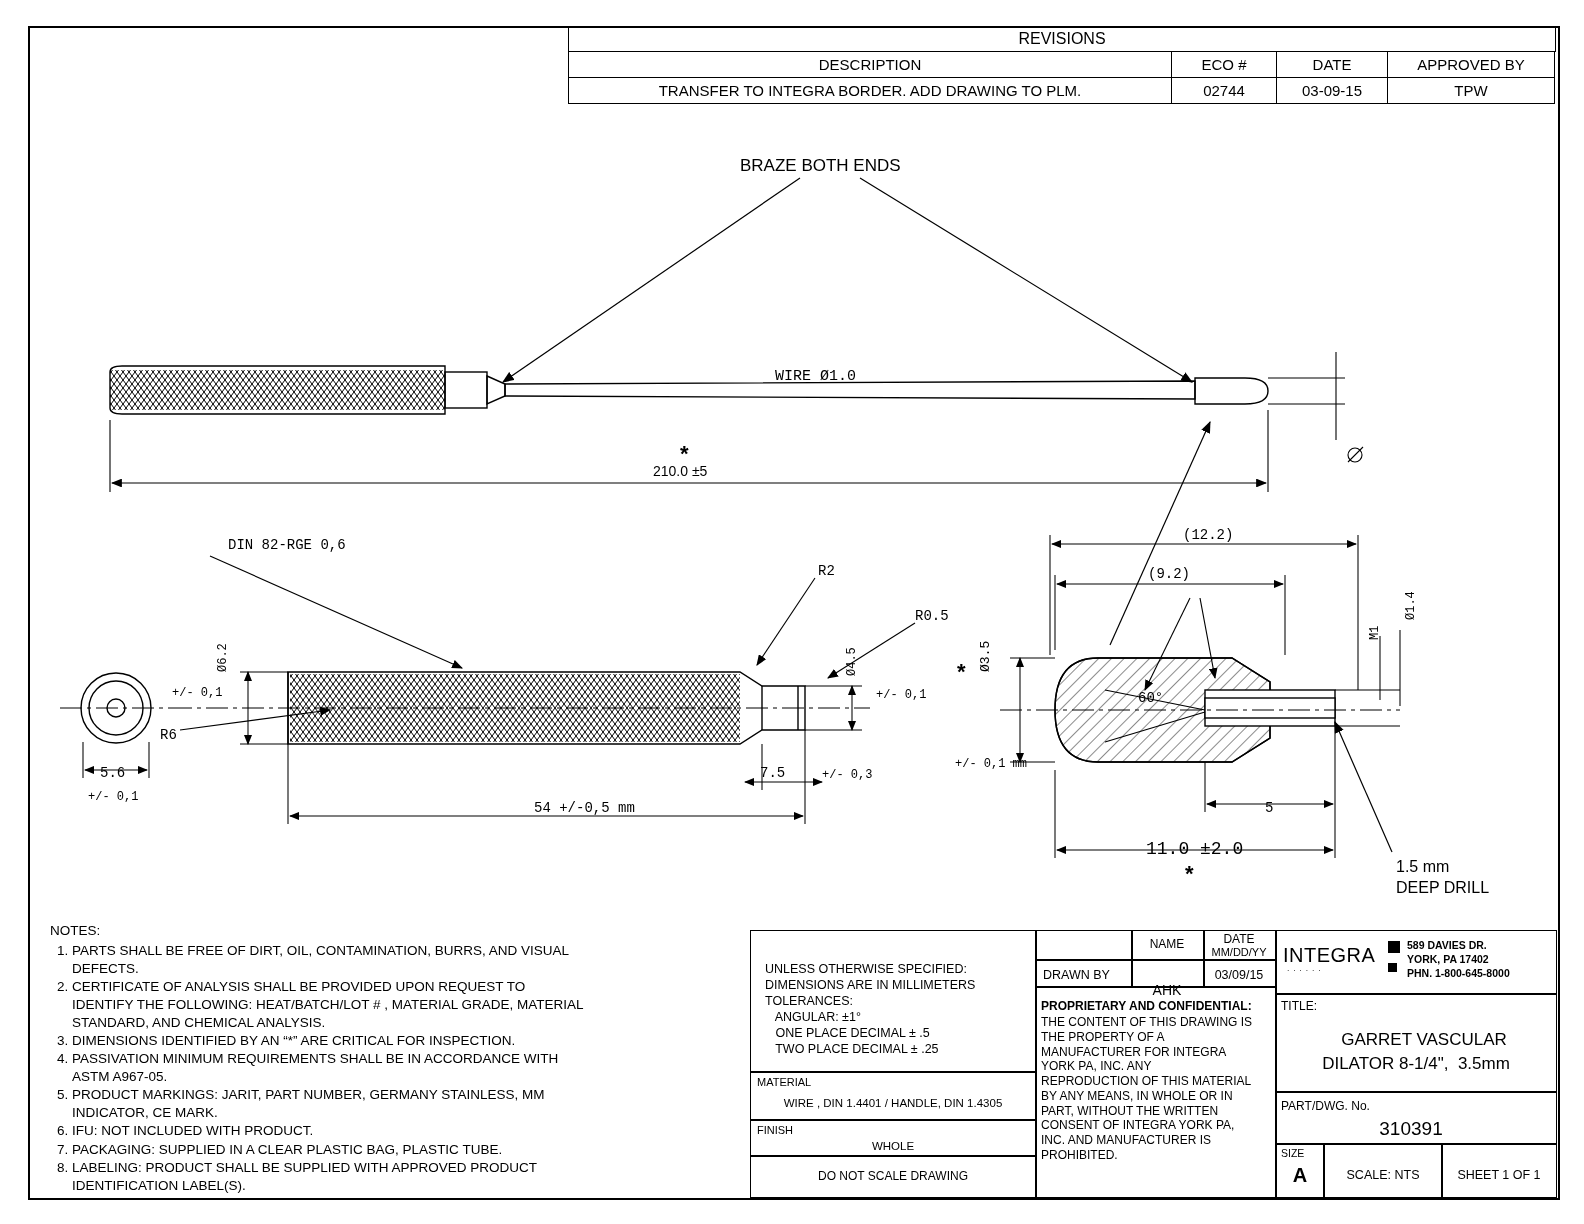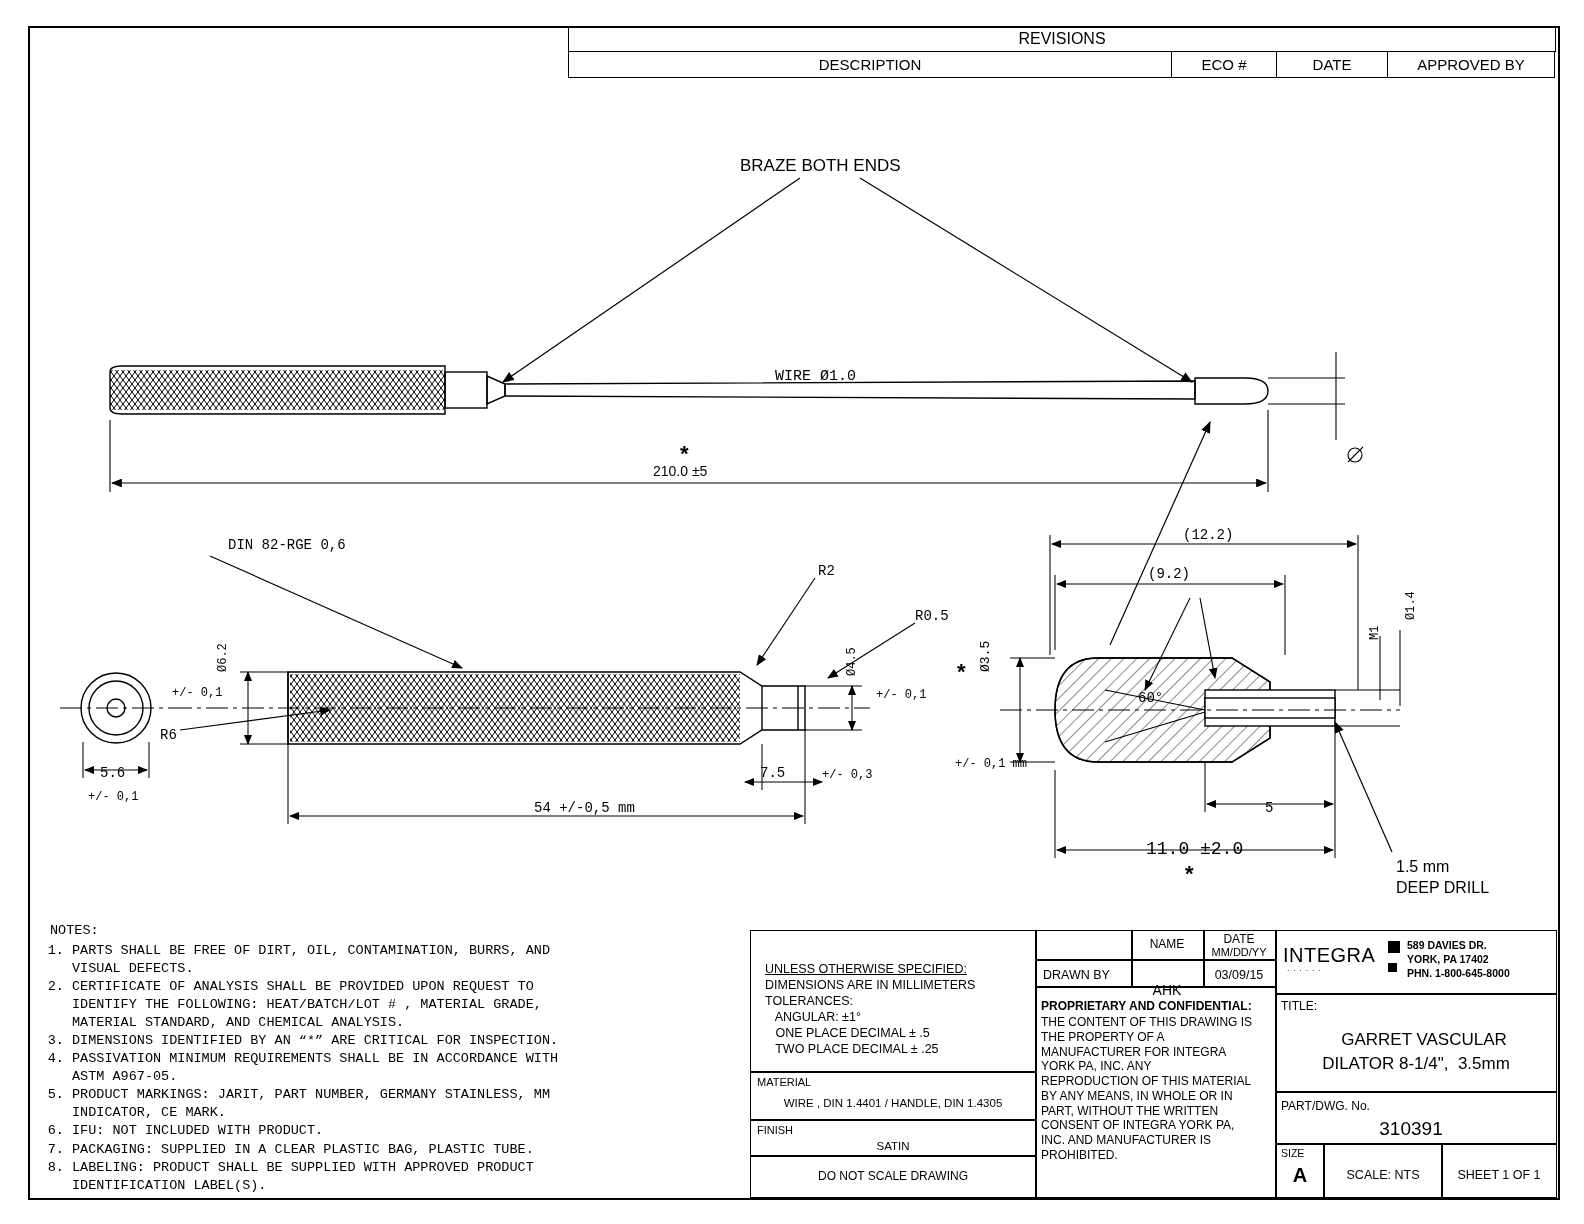--- a/index.html
+++ b/index.html
@@ -13,21 +13,21 @@
   #rev{position:absolute;left:568px;top:27px;width:986px;border-left:1.5px solid #000;}
   #rev .row{display:flex;}
   #rev .cell{border-bottom:1.5px solid #000;border-right:1.5px solid #000;display:flex;align-items:center;justify-content:center;font-size:15px;height:25px;}
   #rev .title{width:986px;border-bottom:1.5px solid #000;border-right:1.5px solid #000;text-align:center;font-size:16px;height:24px;line-height:24px;}
   .c-desc{width:602px;}
   .c-eco{width:104px;}
   .c-date{width:110px;}
   .c-appr{width:166px;}
 
   
-  #notes{position:absolute;left:50px;top:922px;width:540px;font-size:13.5px;line-height:1.32;font-family:Liberation Mono, monospace;}
+  #notes{position:absolute;left:50px;top:922px;width:540px;font-size:13.5px;line-height:1.32;}
   #notes .nt-title{margin-bottom:2px;}
   #notes ol{margin:0;padding-left:22px;}
   #notes li{margin-bottom:0.5px;}
 
   
   #tblock{position:absolute;left:750px;top:930px;width:805px;height:266px;border:1.5px solid #000;font-size:12.5px;}
   #tblock .v{position:absolute;background:#000;}
   #tblock .h{position:absolute;background:#000;}
   #tblock .lbl{position:absolute;white-space:pre;line-height:1.28;}
   .ctr{text-align:center;}
@@ -43,20 +43,26 @@
 
   <div class="border-frame"></div>
 
   <div id="rev">
     <div class="title">REVISIONS</div>
     <div class="row">
       <div class="cell c-desc">DESCRIPTION</div>
       <div class="cell c-eco">ECO #</div>
       <div class="cell c-date">DATE</div>
       <div class="cell c-appr">APPROVED BY</div>
+    </div>
+    <div class="row">
+      <div class="cell c-desc">TRANSFER TO INTEGRA BORDER. ADD DRAWING TO PLM.</div>
+      <div class="cell c-eco">02744</div>
+      <div class="cell c-date">03-09-15</div>
+      <div class="cell c-appr">TPW</div>
     </div>
   </div>
 
   <svg id="draw" viewBox="0 0 1584 1224">
     <defs>
       <pattern id="knurl" width="12" height="8" patternUnits="userSpaceOnUse">
         <path d="M0 0 L6 8 M6 0 L12 8 M6 0 L0 8 M12 0 L6 8" stroke="#000" stroke-width="1" fill="none"></path>
       </pattern>
       <pattern id="hatch" width="9" height="9" patternUnits="userSpaceOnUse" patternTransform="rotate(45)">
         <line x1="0" y1="0" x2="0" y2="9" stroke="#000" stroke-width="1"></line>
@@ -258,30 +264,30 @@
     <div class="h" style="left:284px;top:55px;width:240px;height:1.5px;"></div>
     <div class="h" style="left:0;top:140px;width:284px;height:1.5px;"></div>
     <div class="h" style="left:0;top:188px;width:284px;height:1.5px;"></div>
     <div class="h" style="left:0;top:224px;width:284px;height:1.5px;"></div>
     <div class="h" style="left:524px;top:62px;width:281px;height:1.5px;"></div>
     <div class="h" style="left:524px;top:160px;width:281px;height:1.5px;"></div>
     <div class="h" style="left:524px;top:212px;width:281px;height:1.5px;"></div>
     <div class="v" style="left:572px;top:212px;width:1.5px;height:54px;"></div>
     <div class="v" style="left:690px;top:212px;width:1.5px;height:54px;"></div>
 
-    <div class="lbl" style="left:14px;top:30px;width:266px;text-decoration:underline;">UNLESS OTHERWISE SPECIFIED:</div>
+    <div class="lbl" style="left:14px;top:30px;width:266px;">UNLESS OTHERWISE SPECIFIED:</div>
     <div class="lbl" style="left:14px;top:46px;width:266px;">DIMENSIONS ARE IN MILLIMETERS
 TOLERANCES:
    ANGULAR: ±1°
    ONE PLACE DECIMAL ± .5
    TWO PLACE DECIMAL ± .25</div>
     <div class="lbl" style="left:6px;top:144px;font-size:11px;">MATERIAL</div>
     <div class="lbl ctr" style="left:6px;top:165px;width:272px;font-size:11.5px;">WIRE , DIN 1.4401 / HANDLE, DIN 1.4305</div>
     <div class="lbl" style="left:6px;top:192px;font-size:11px;">FINISH</div>
-    <div class="lbl ctr" style="left:6px;top:208px;width:272px;font-size:11.5px;">SATIN</div>
+    <div class="lbl ctr" style="left:6px;top:208px;width:272px;font-size:11.5px;">WHOLE</div>
     <div class="lbl ctr" style="left:6px;top:238px;width:272px;font-size:12px;">DO NOT SCALE DRAWING</div>
 
     <div class="lbl ctr" style="left:382px;top:6px;width:68px;font-size:12px;">NAME</div>
     <div class="lbl ctr" style="left:454px;top:1px;width:68px;font-size:12px;">DATE</div>
     <div class="lbl ctr" style="left:454px;top:14px;width:68px;font-size:11px;">MM/DD/YY</div>
     <div class="lbl" style="left:292px;top:36px;font-size:12.5px;">DRAWN BY</div>
     <div class="lbl ctr" style="left:382px;top:51px;width:68px;font-size:14px;">AHK</div>
     <div class="lbl ctr" style="left:454px;top:36px;width:68px;font-size:12.5px;">03/09/15</div>
 
     <div class="lbl bold" style="left:290px;top:68px;font-size:12px;">PROPRIETARY AND CONFIDENTIAL:</div>

